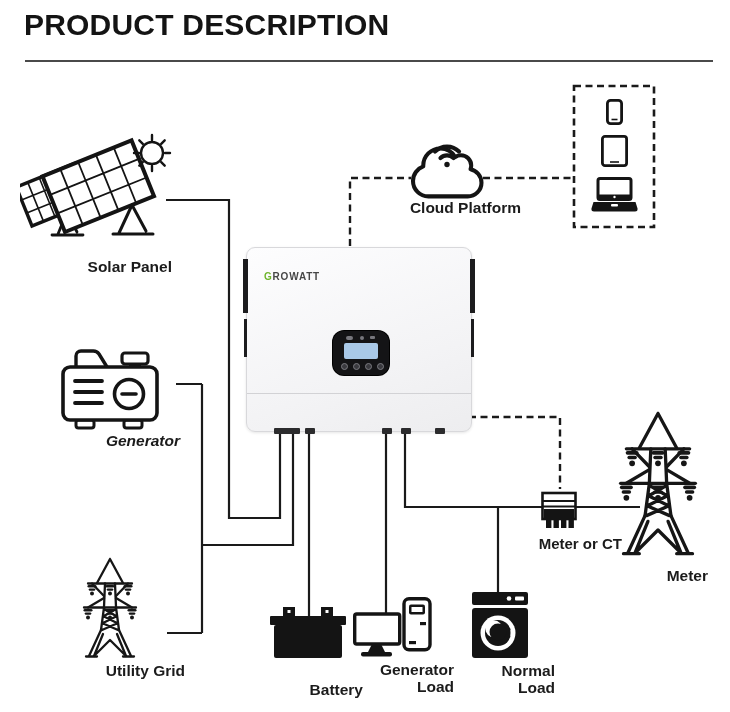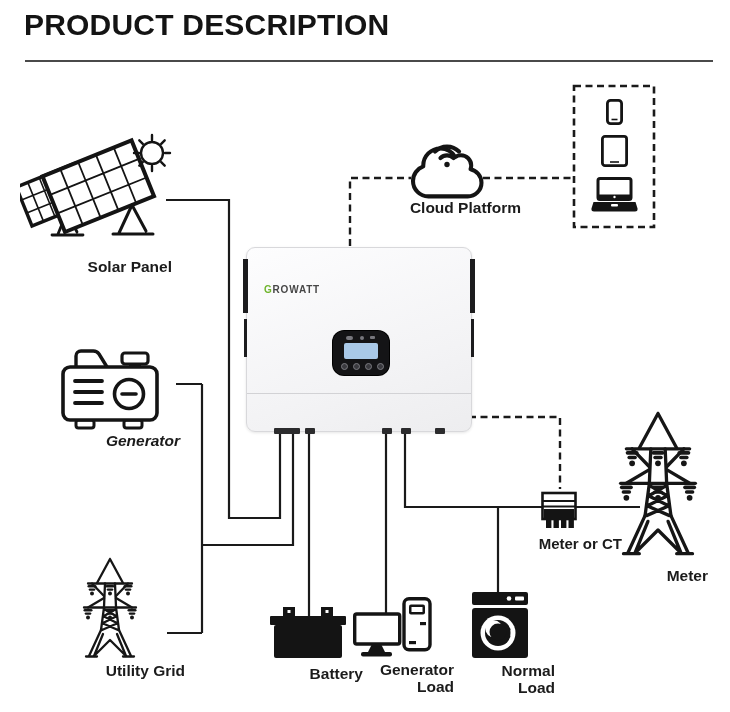--- a/index.html
+++ b/index.html
@@ -10,21 +10,21 @@
   .rule{left:25px;top:60px;width:688px;height:2px;background:#4a4a4a;}
   .lbl{position:absolute;font-weight:700;font-size:15.5px;color:#1b1b1b;text-align:right;line-height:1.12;}
   .lbl.small{font-size:15px;}
   
   .inverter{left:246px;top:247px;width:224px;height:183px;background:linear-gradient(160deg,#fdfdfe,#f3f3f5 65%,#ededef);border:1px solid #d8d8db;border-radius:9px;box-shadow:0 1px 3px rgba(0,0,0,.10);}
   .fin{position:absolute;background:#1c1c1e;}
   .fin.l1{left:-4px;top:11px;width:5px;height:54px;}
   .fin.l2{left:-3px;top:71px;width:3px;height:38px;}
   .fin.r1{right:-4px;top:11px;width:5px;height:54px;}
   .fin.r2{right:-3px;top:71px;width:3px;height:38px;}
-  .logo{position:absolute;left:17px;top:36px;font-size:10px;font-weight:800;letter-spacing:.8px;white-space:nowrap;}
+  .logo{position:absolute;left:17px;top:23px;font-size:10px;font-weight:800;letter-spacing:.8px;white-space:nowrap;}
   .logo .g{color:#6fb52c;}
   .logo .rest{color:#474747;}
   .display{position:absolute;left:86px;top:83px;width:56px;height:44px;background:#141416;border-radius:11px;box-shadow:0 0 0 1px #000;}
   .lcd{position:absolute;left:11px;top:12px;width:34px;height:16px;background:#a9c9e8;border-radius:2px;}
   .ind{position:absolute;top:5px;background:#77777d;}
   .ind.i1{left:13px;width:7px;height:4px;border-radius:2px;}
   .ind.i2{left:27px;width:4px;height:4px;border-radius:50%;}
   .ind.i3{left:37px;width:5px;height:3px;border-radius:1px;}
   .btn{position:absolute;top:32px;width:7px;height:7px;background:#3a3a3f;border:1px solid #7b7b81;border-radius:50%;box-sizing:border-box;}
   .btn.b1{left:8px;} .btn.b2{left:20px;} .btn.b3{left:32px;} .btn.b4{left:44px;}
@@ -214,21 +214,21 @@
   <div class="lbl" style="left:608px;top:567px;width:100px;">Meter</div>
 
   <svg class="abs" style="left:270px;top:606px" width="76" height="53" viewBox="0 0 76 53">
     <rect x="13" y="1" width="12" height="10" fill="#141414"></rect>
       <rect x="17.5" y="4" width="3" height="3" fill="#fff"></rect>
     <rect x="51" y="1" width="12" height="10" fill="#141414"></rect>
       <rect x="55.5" y="4" width="3" height="3" fill="#fff"></rect>
     <rect x="0" y="10" width="76" height="9" rx="1" fill="#141414"></rect>
     <rect x="4" y="19" width="68" height="33" rx="2" fill="#141414"></rect>
   </svg>
-  <div class="lbl" style="left:253px;top:665px;width:110px;">Battery</div>
+  <div class="lbl" style="left:253px;top:681px;width:110px;">Battery</div>
 
   <svg class="abs" style="left:353px;top:597px" width="80" height="62" viewBox="0 0 80 62">
     <rect x="51" y="1.8" width="26" height="51" rx="5" fill="#fff" stroke="#141414" stroke-width="3.4"></rect>
     <rect x="56" y="7.5" width="16" height="10" rx="2" fill="#141414"></rect>
     <rect x="58.5" y="10" width="11" height="5" fill="#fff"></rect>
     <rect x="67" y="25" width="6" height="3.2" fill="#141414"></rect>
     <rect x="56" y="44" width="7" height="3.2" fill="#141414"></rect>
     <rect x="1.7" y="17" width="45" height="30" rx="2" fill="#fff" stroke="#141414" stroke-width="3.4"></rect>
     <path d="M19,47 h9 l4,8 h-17 z" fill="#141414"></path>
     <rect x="8" y="55" width="31" height="4.5" rx="2" fill="#141414"></rect>

